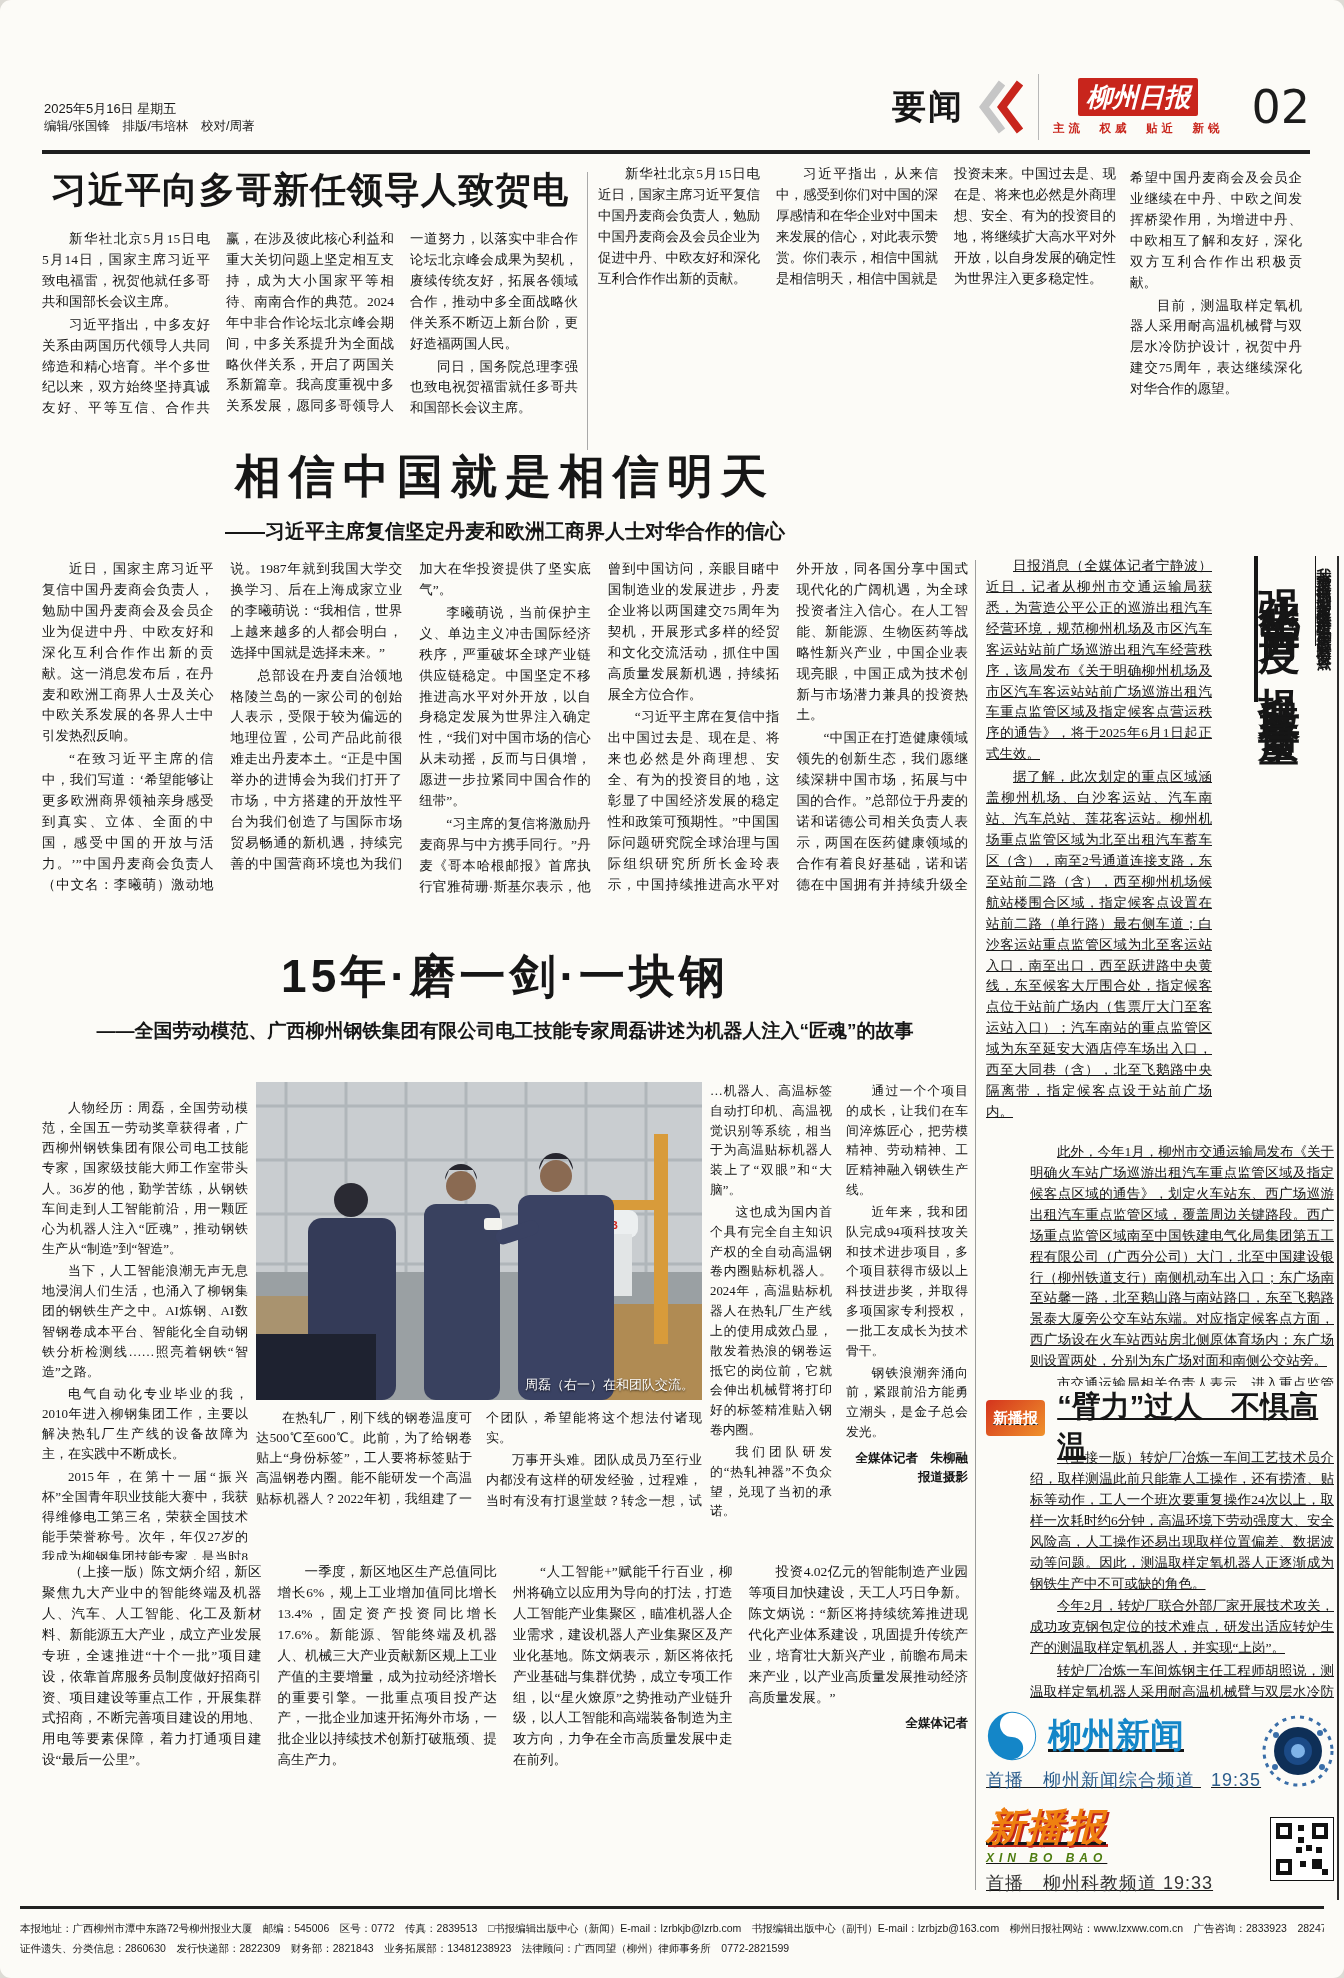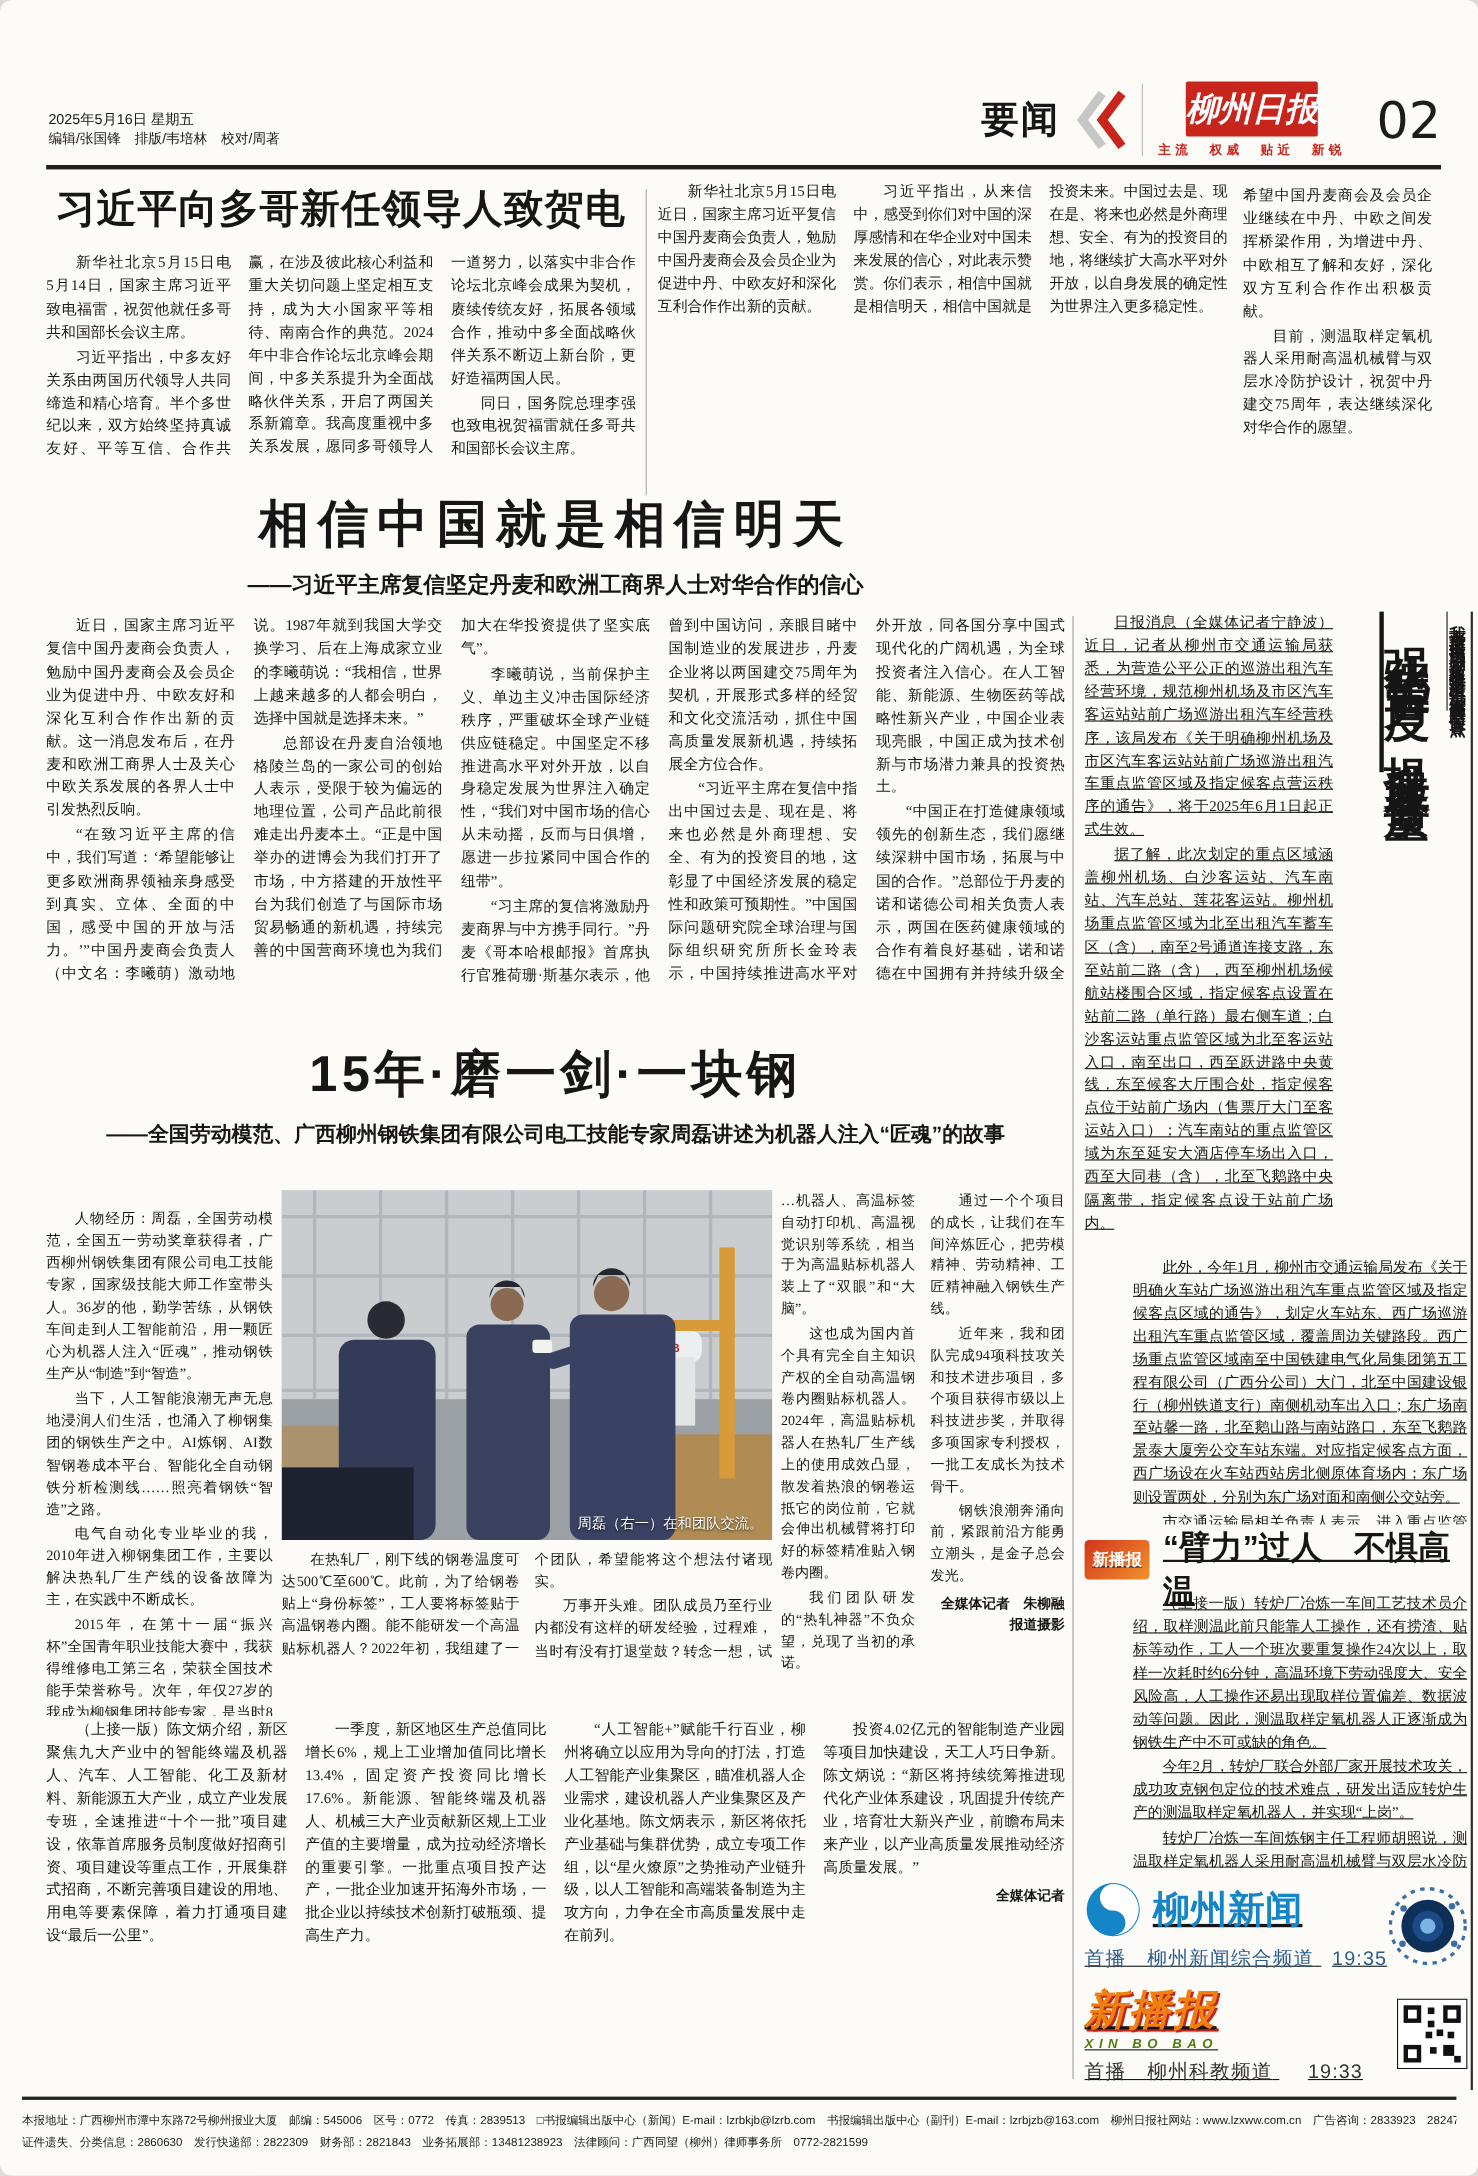--- a/index.html
+++ b/index.html
@@ -7,22 +7,22 @@
         font-family:"Liberation Serif",serif;color:#161616;overflow:hidden;border-radius:11px;}
   p{margin:0 0 2px 0;text-indent:2em;text-align:justify;line-height:1.55;}
   .abs{position:absolute;}
   
   .hdr-date{left:44px;top:100px;font-size:13px;font-family:"Liberation Sans",sans-serif;}
   .hdr-staff{left:44px;top:118px;font-size:12.5px;font-family:"Liberation Sans",sans-serif;}
   .hdr-right{right:34px;top:74px;display:flex;align-items:center;gap:14px;}
   .sec-label{font-size:34px;font-weight:bold;font-family:"Liberation Sans",sans-serif;letter-spacing:2px;}
   .vline{width:1px;height:66px;background:#b8b8b8;}
   .masthead-wrap{display:flex;flex-direction:column;align-items:center;}
-  .masthead{width:120px;height:50px;background:#c8251c;color:#fff;display:flex;align-items:center;justify-content:center;
-            font-size:30px;font-weight:bold;font-style:italic;font-family:"Liberation Serif",serif;border-radius:2px;}
+  .masthead{width:120px;height:38px;background:#c8251c;color:#fff;display:flex;align-items:center;justify-content:center;
+            font-size:26px;font-weight:bold;font-style:italic;font-family:"Liberation Serif",serif;border-radius:2px;}
   .tagline{margin-top:5px;color:#c8251c;font-size:11.5px;letter-spacing:4px;font-family:"Liberation Sans",sans-serif;font-weight:bold;}
   .pageno{font-size:46px;font-family:"DejaVu Sans",sans-serif;color:#1c1c1c;margin-left:14px;}
   .top-rule{left:42px;right:34px;top:150px;height:4px;background:#1f1f1f;}
   
   .art-title{font-family:"Liberation Sans",sans-serif;font-weight:bold;text-align:center;letter-spacing:1px;}
   .body-txt{font-size:13.5px;overflow:hidden;text-align:justify;}
   .c3{columns:3;column-gap:16px;}
   .c4{columns:4;column-gap:16px;}
   .c5{columns:5;column-gap:17px;}
   .c2{columns:2;column-gap:14px;}
@@ -200,21 +200,21 @@
             <circle cx="13" cy="52" r="3" fill="#3a6ea8"></circle>
           <circle cx="36" cy="36" r="7" fill="#7fb3e8"></circle>
         </svg>
       </div>
       <div class="tv-row">
         <div class="tv-left">
           <div class="xbb">新播报</div>
           <div class="xbb-sub">XIN BO BAO</div>
           <div class="tv-caption tv-caption2">
             <span>首播　柳州科教频道</span>
-            <span style="margin-left:26px;">19:33</span>
+            <span style="">19:33</span>
           </div>
         </div>
         <svg width="64" height="64" viewBox="0 0 64 64">
           <rect width="64" height="64" fill="#fff" stroke="#111" stroke-width="2"></rect>
           <rect x="6" y="6" width="16" height="16" fill="#111"></rect>
             <rect x="10" y="10" width="8" height="8" fill="#fff"></rect>
           <rect x="42" y="6" width="16" height="16" fill="#111"></rect>
             <rect x="46" y="10" width="8" height="8" fill="#fff"></rect>
           <rect x="6" y="42" width="16" height="16" fill="#111"></rect>
             <rect x="10" y="46" width="8" height="8" fill="#fff"></rect>

